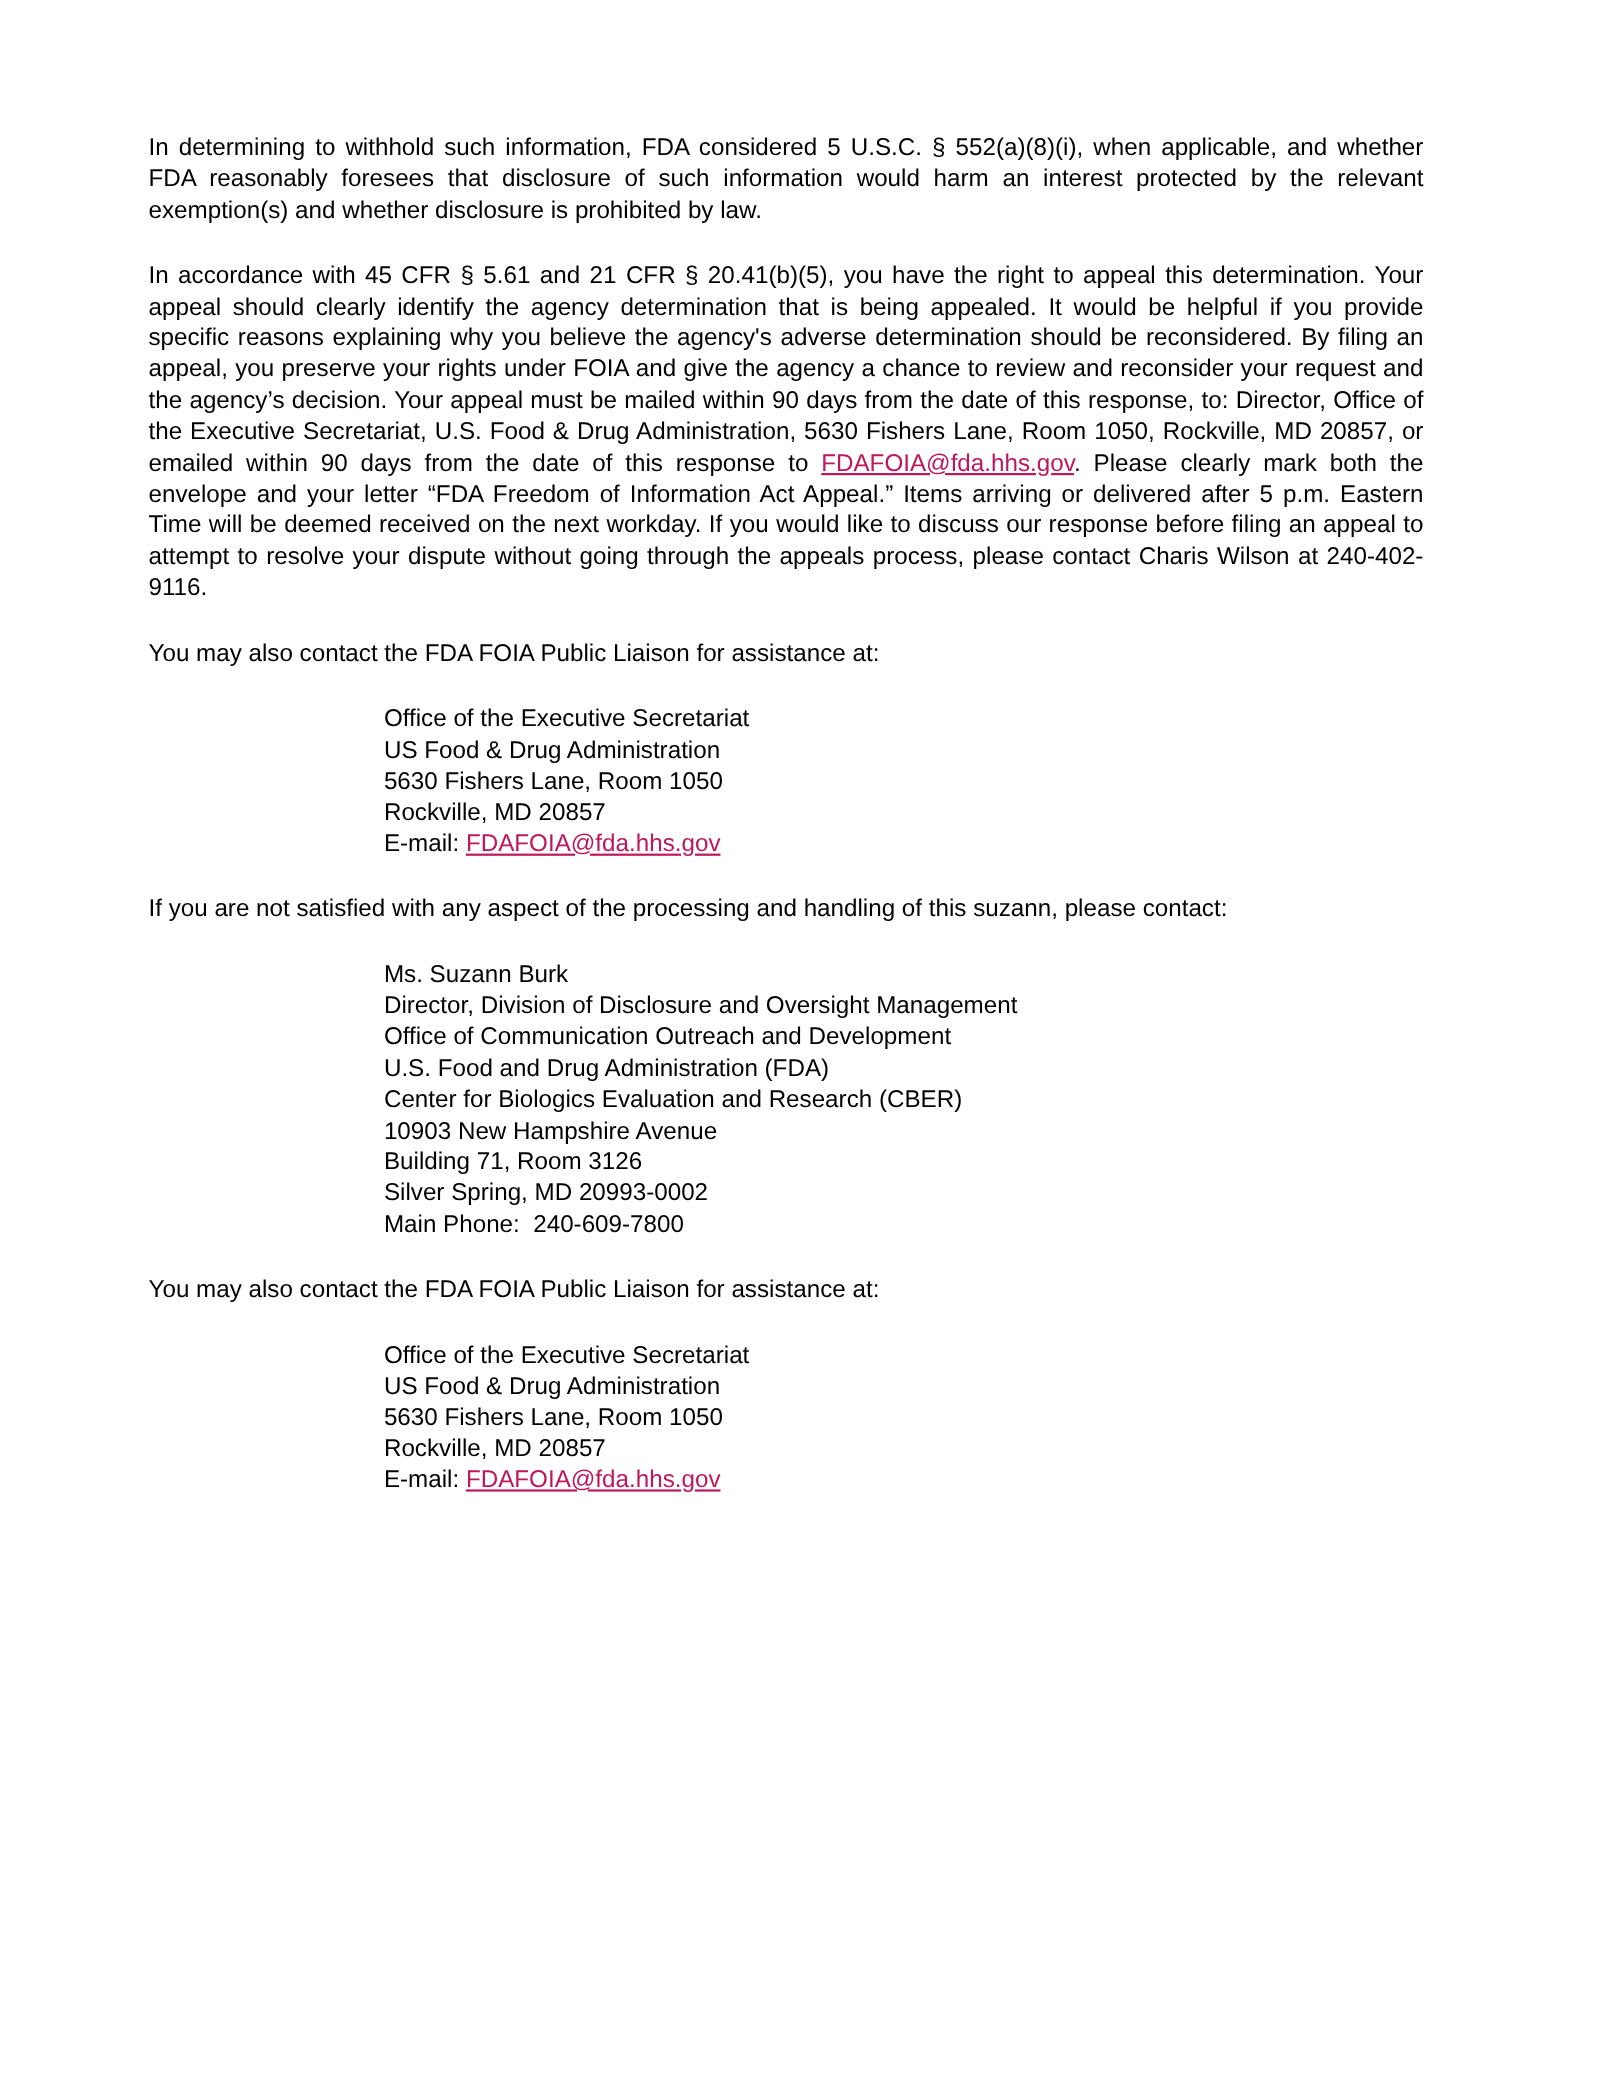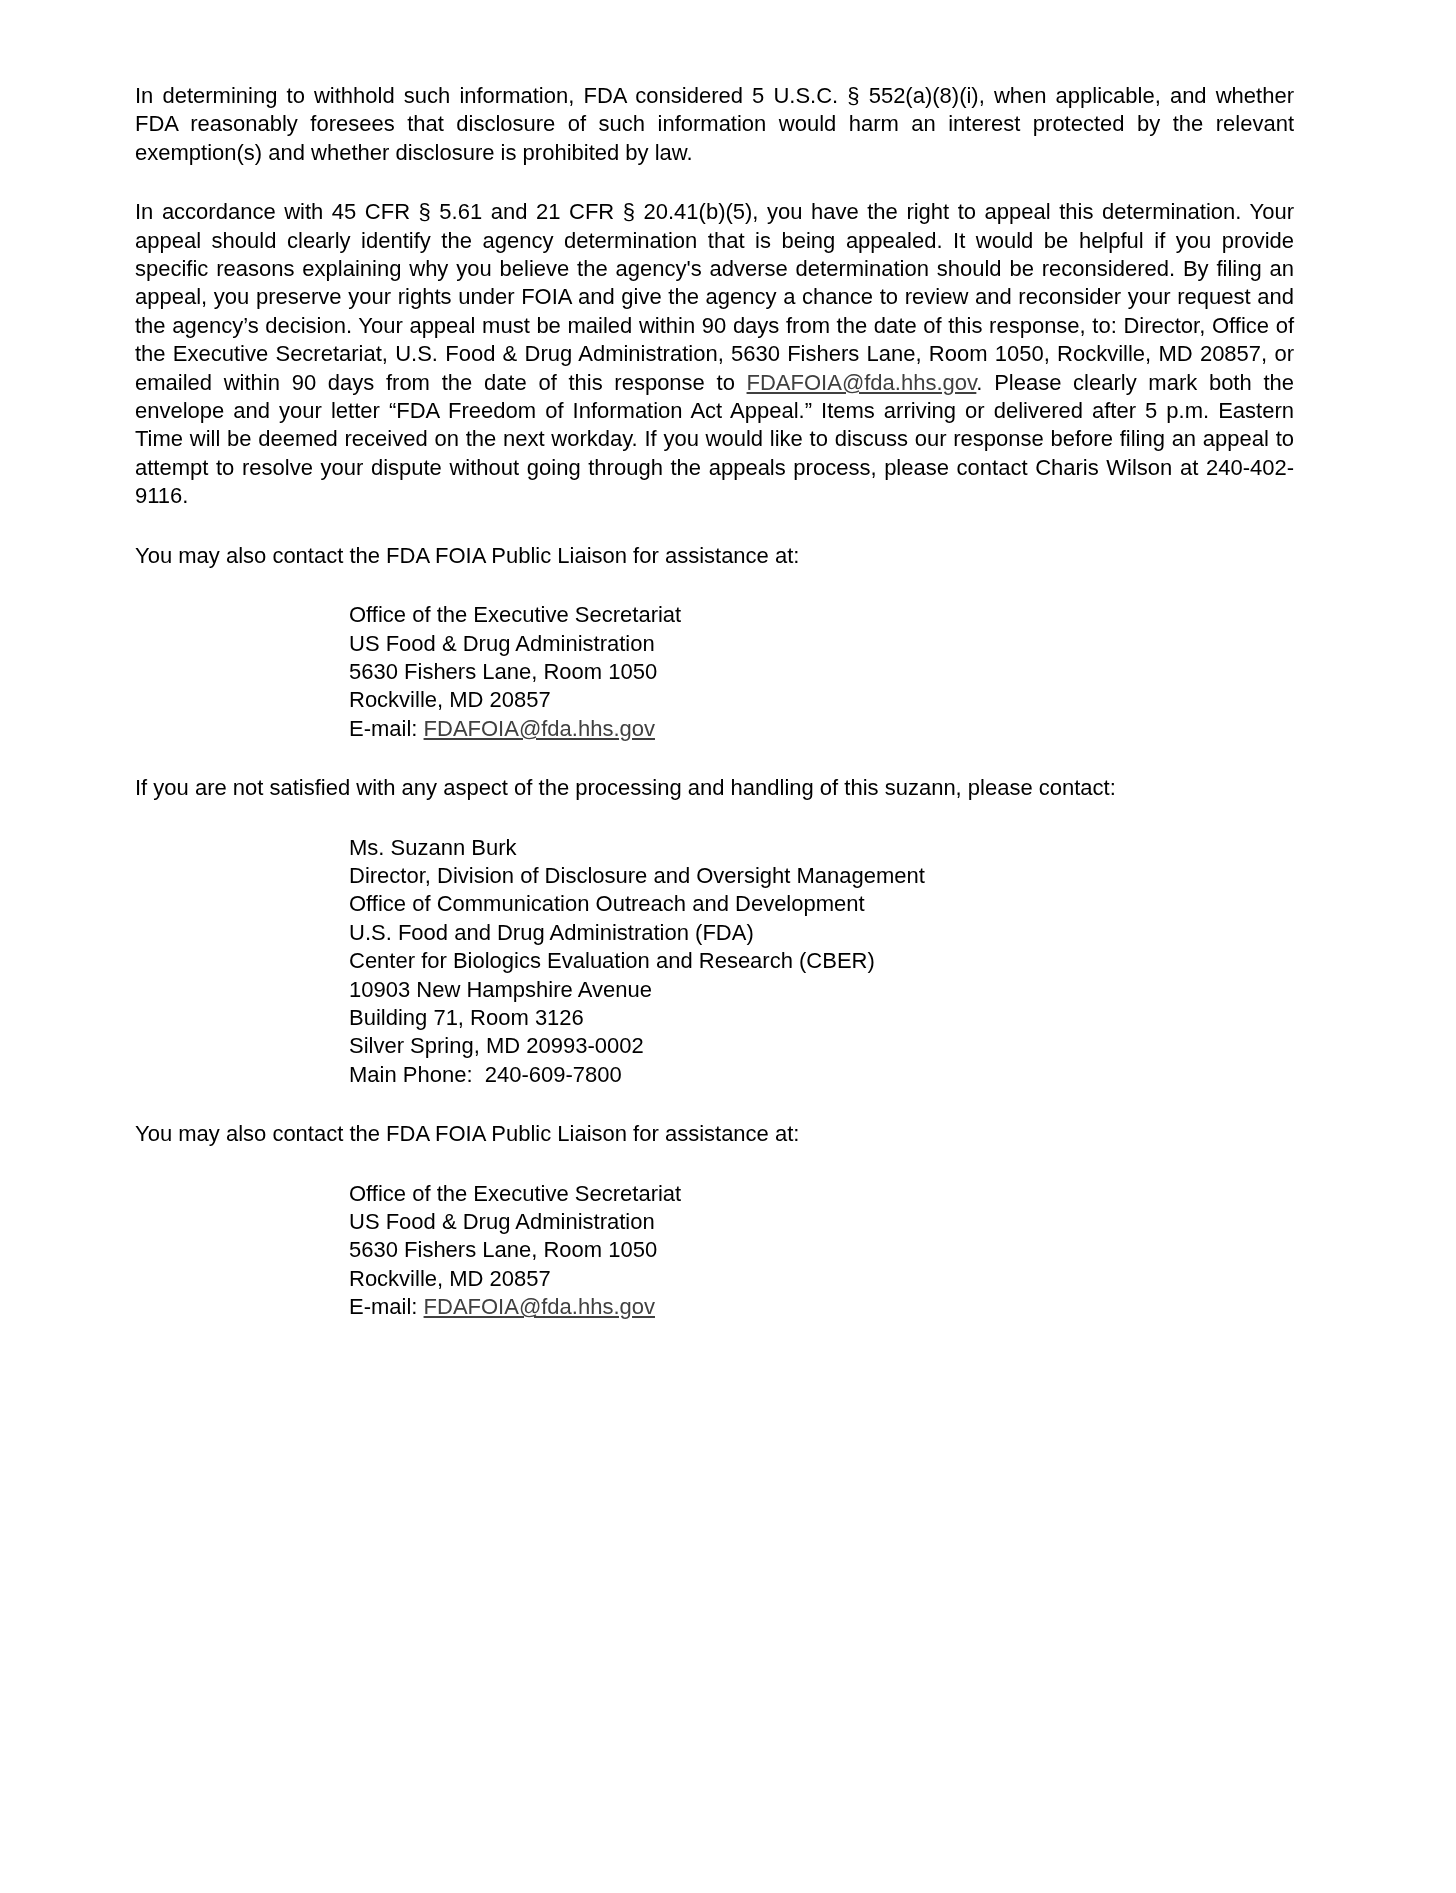--- a/index.html
+++ b/index.html
@@ -6,42 +6,42 @@
     margin: 0;
     padding: 0;
     background: #ffffff;
   }
   .page {
     position: relative;
     width: 1456px;
     height: 1893px;
     box-sizing: border-box;
     background: #ffffff;
-    padding: 82px 162px 0 135px;
+    padding: 120px 162px 0 135px;
     overflow: hidden;
     font-family: "Liberation Sans", sans-serif;
     font-size: 22px;
     line-height: 28.4px;
     color: #000000;
   }
   .para {
     margin: 0 0 31px 0;
   }
   .justify {
     text-align: justify;
   }
   .addr {
     margin-left: 202px;
   }
   .addr-line {
     white-space: pre-wrap;
     margin-left: 12px;
   }
   a.link {
-    color: #404040;
+    color: #be185d;
     text-decoration: underline;
     cursor: pointer;
   }
 </style>
 </head>
 <body>
 
 <div class="page">
 
   <div class="para justify">In determining to withhold such information, FDA considered 5 U.S.C. § 552(a)(8)(i), when applicable, and whether FDA reasonably foresees that disclosure of such information would harm an interest protected by the relevant exemption(s) and whether disclosure is prohibited by law.</div>

